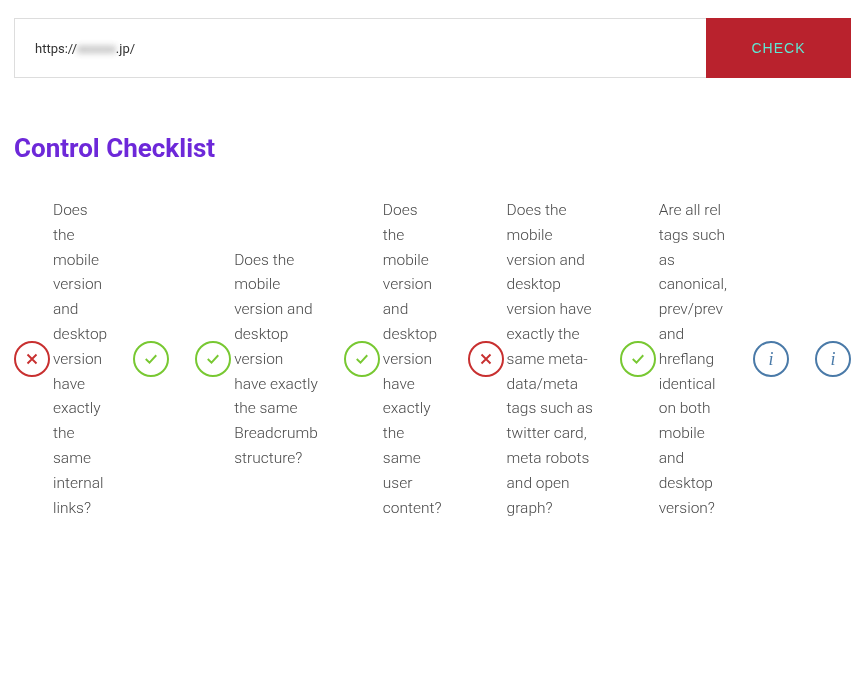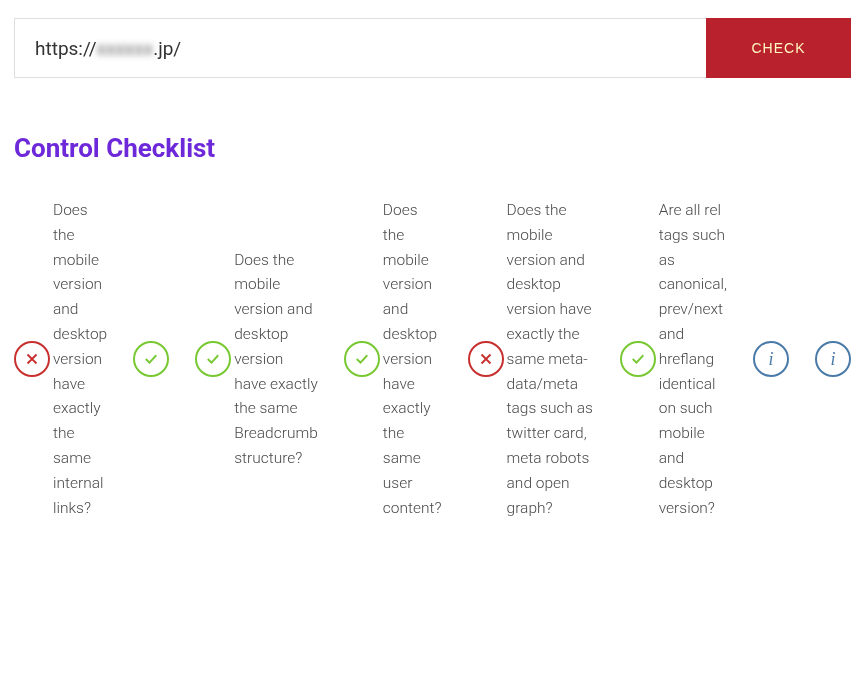--- a/index.html
+++ b/index.html
@@ -16,29 +16,29 @@
     .input-row {
       display: flex;
       width: 100%;
       height: 60px;
     }
     .url-input {
       flex: 1;
       border: 1px solid #ddd;
       border-right: none;
       padding: 0 20px;
-      font-size: 19px;
+      font-size: 13px;
       color: #333;
       outline: none;
       background: #fff;
     }
     .check-button {
       width: 145px;
       background: #b9222d;
-      color: #fef9c3;
+      color: #5eead4;
       border: none;
       font-size: 14px;
       letter-spacing: 1px;
       cursor: pointer;
       font-weight: 400;
     }
     .heading {
       font-size: 26px;
       font-weight: 700;
       color: #6d28d9;
@@ -161,21 +161,21 @@
     </div>
     <div class="item-text">Does the mobile version and desktop version have exactly the same meta-data/meta tags such as twitter card, meta robots and open graph?</div>
   </div>
 
   <div class="check-item">
     <div class="icon-circle icon-pass">
       <svg viewBox="0 0 24 24">
           <path d="M5 12 L10 17 L19 7"></path>
         </svg>
     </div>
-    <div class="item-text">Are all rel tags such as canonical, prev/next and hreflang identical on such mobile and desktop version?</div>
+    <div class="item-text">Are all rel tags such as canonical, prev/prev and hreflang identical on both mobile and desktop version?</div>
   </div>
 
   <div class="check-item">
     <div class="icon-circle icon-info">
       <span class="icon-info-letter">i</span>
     </div>
   </div>
 
   <div class="check-item">
     <div class="icon-circle icon-info">

